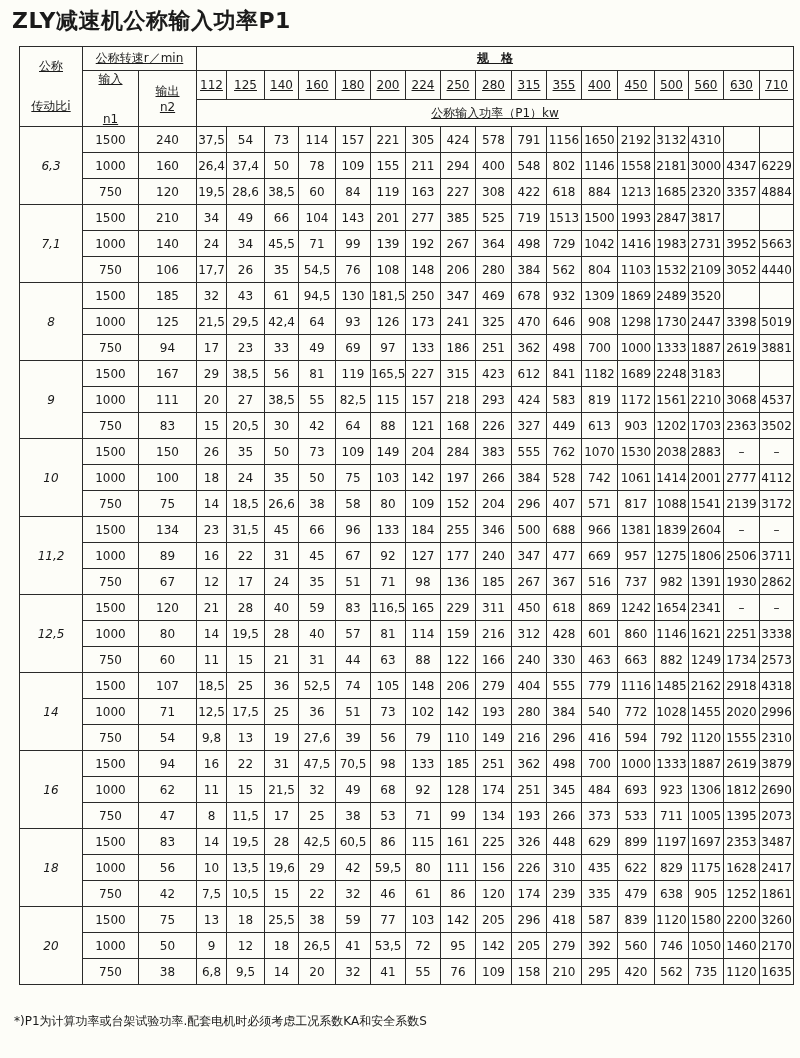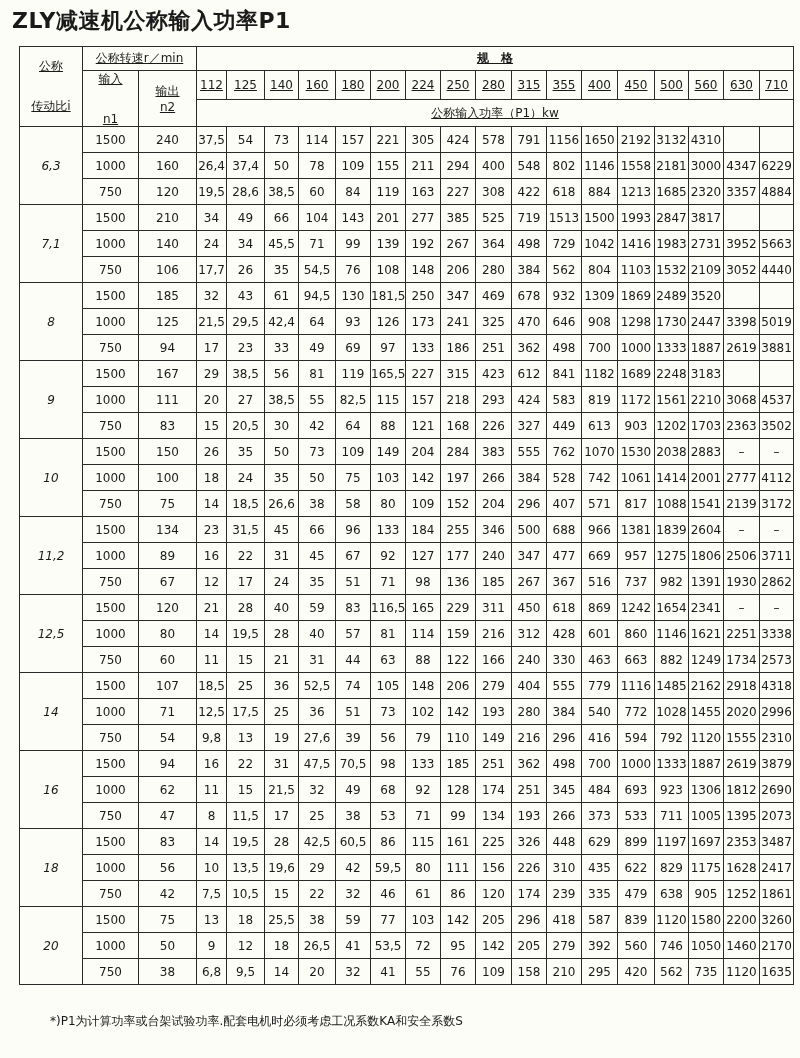--- a/index.html
+++ b/index.html
@@ -6,21 +6,21 @@
   body { width: 800px; height: 1058px; position: relative; overflow: hidden;
          font-family: "DejaVu Sans", sans-serif; color: #1a1a1a; }
   .title { position: absolute; left: 12px; top: 6px; font-size: 22px; font-weight: bold; letter-spacing: 0.5px; }
   table.main { position: absolute; left: 19px; top: 46px; width: 757px; height: 875px;
                border-collapse: collapse; table-layout: fixed; }
   table.main td { border: 1px solid #2a2a2a; text-align: center; vertical-align: middle;
                   font-size: 12px; padding: 0; overflow: hidden; white-space: nowrap; }
   td.hdr { font-size: 12px; text-decoration: underline; }
   td.ratio { font-size: 13px; font-style: italic; }
   td.sm { font-size: 11px; }
-  .notes { position: absolute; left: 14px; top: 1010px; font-size: 12px; line-height: 22px; margin-left: 36px; }
+  .notes { position: absolute; left: 14px; top: 1010px; font-size: 12px; line-height: 22px; }
 </style>
 </head>
 <body>
 
 <div class="title">ZLY减速机公称输入功率P1</div>
 
 <table class="main">
   <colgroup>
     <col style="width:63px">
       <col style="width:56px">

